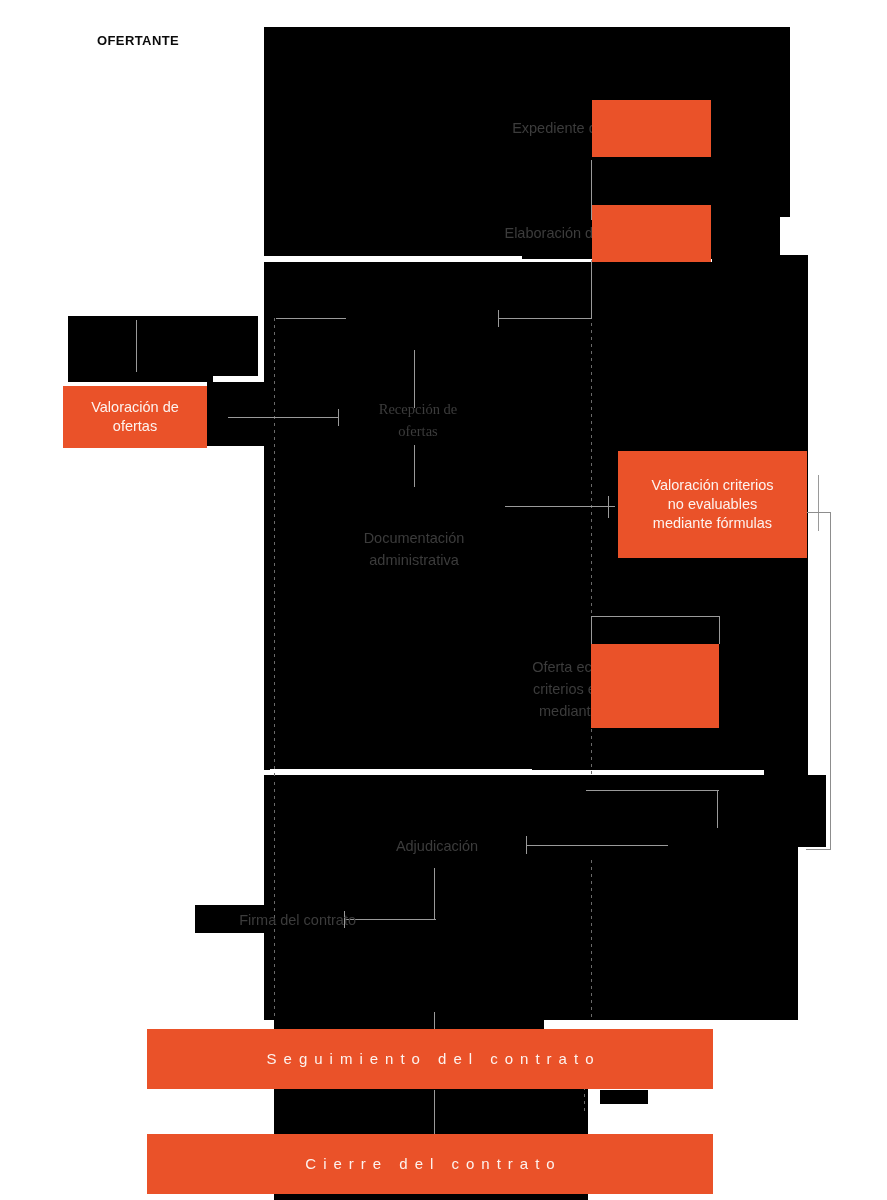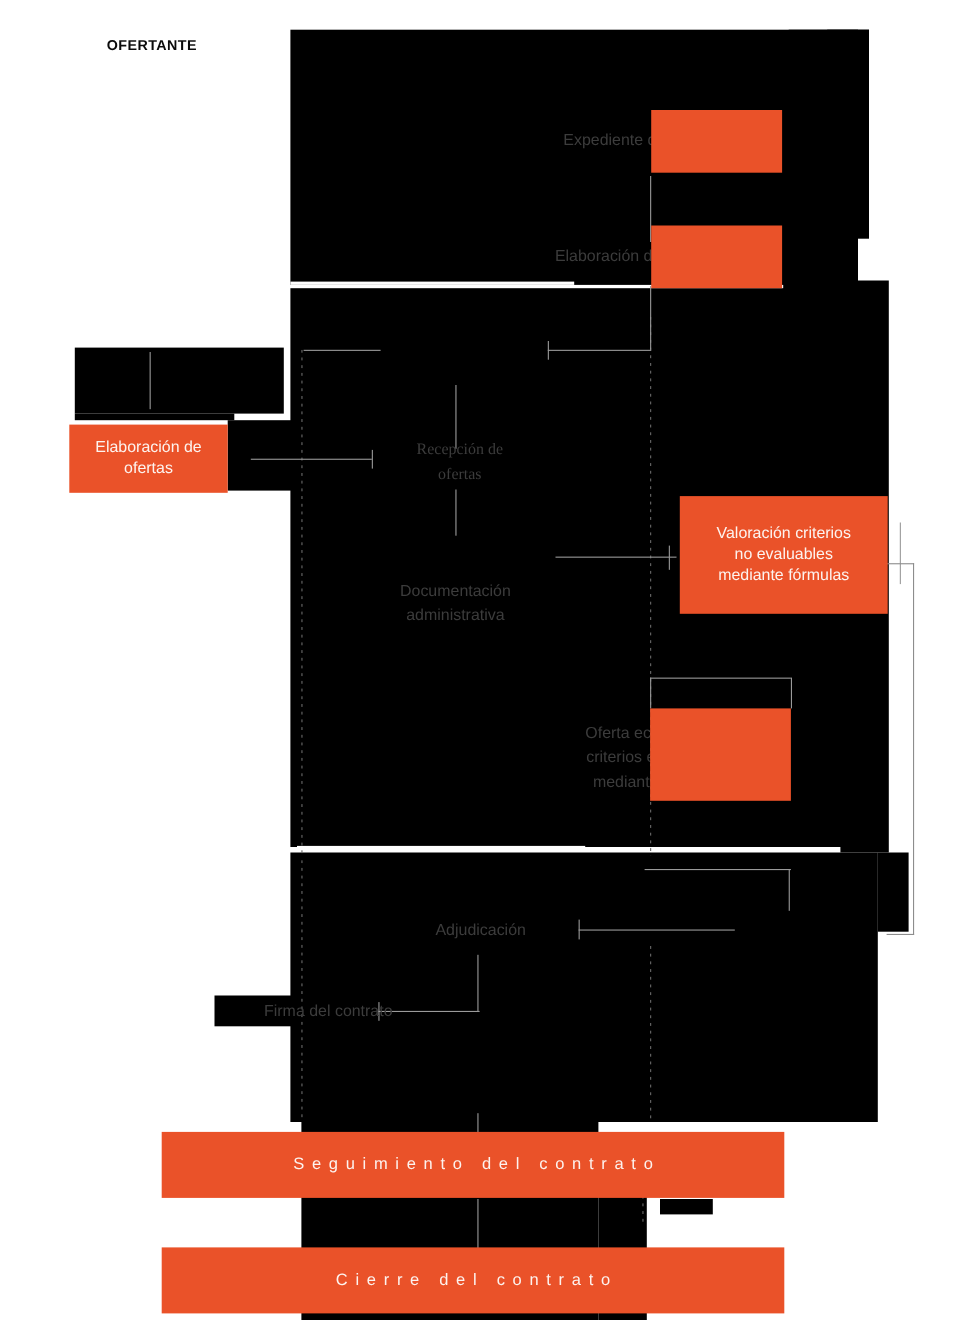--- a/index.html
+++ b/index.html
@@ -173,27 +173,27 @@
   <div class="glabel" style="left:324px;top:485px;width:180px;margin-top:43px;">Documentación
 administrativa</div>
 
   <div class="glabel" style="left:470px;top:657px;width:250px;">Oferta económica y
 criterios evaluables
 mediante fórmula</div>
 
   <div class="glabel" style="left:357px;top:836px;width:160px;">Adjudicación</div>
 
 
-  <div class="glabel" style="left:196px;top:910px;width:160px;text-align:left;padding-left:44px;">Firma del contrato</div>
+  <div class="glabel" style="left:196px;top:910px;width:160px;text-align:right;">Firma del contrato</div>
 
   <div class="node" style="left:592px;top:100px;width:119px;height:57px;"></div>
 
   <div class="node" style="left:592px;top:205px;width:119px;height:57px;"></div>
 
-  <div class="node" style="left:63px;top:386px;width:144px;height:62px;">Elaboración de
+  <div class="node" style="left:63px;top:386px;width:144px;height:62px;">Valoración de
 ofertas</div>
 
   <div class="node" style="left:618px;top:451px;width:189px;height:107px;">Valoración criterios
 no evaluables
 mediante fórmulas</div>
 
   <div class="node" style="left:591px;top:644px;width:128px;height:84px;"></div>
 
   <div class="node wide" style="left:147px;top:1029px;width:566px;height:60px;">Seguimiento del contrato</div>
 

